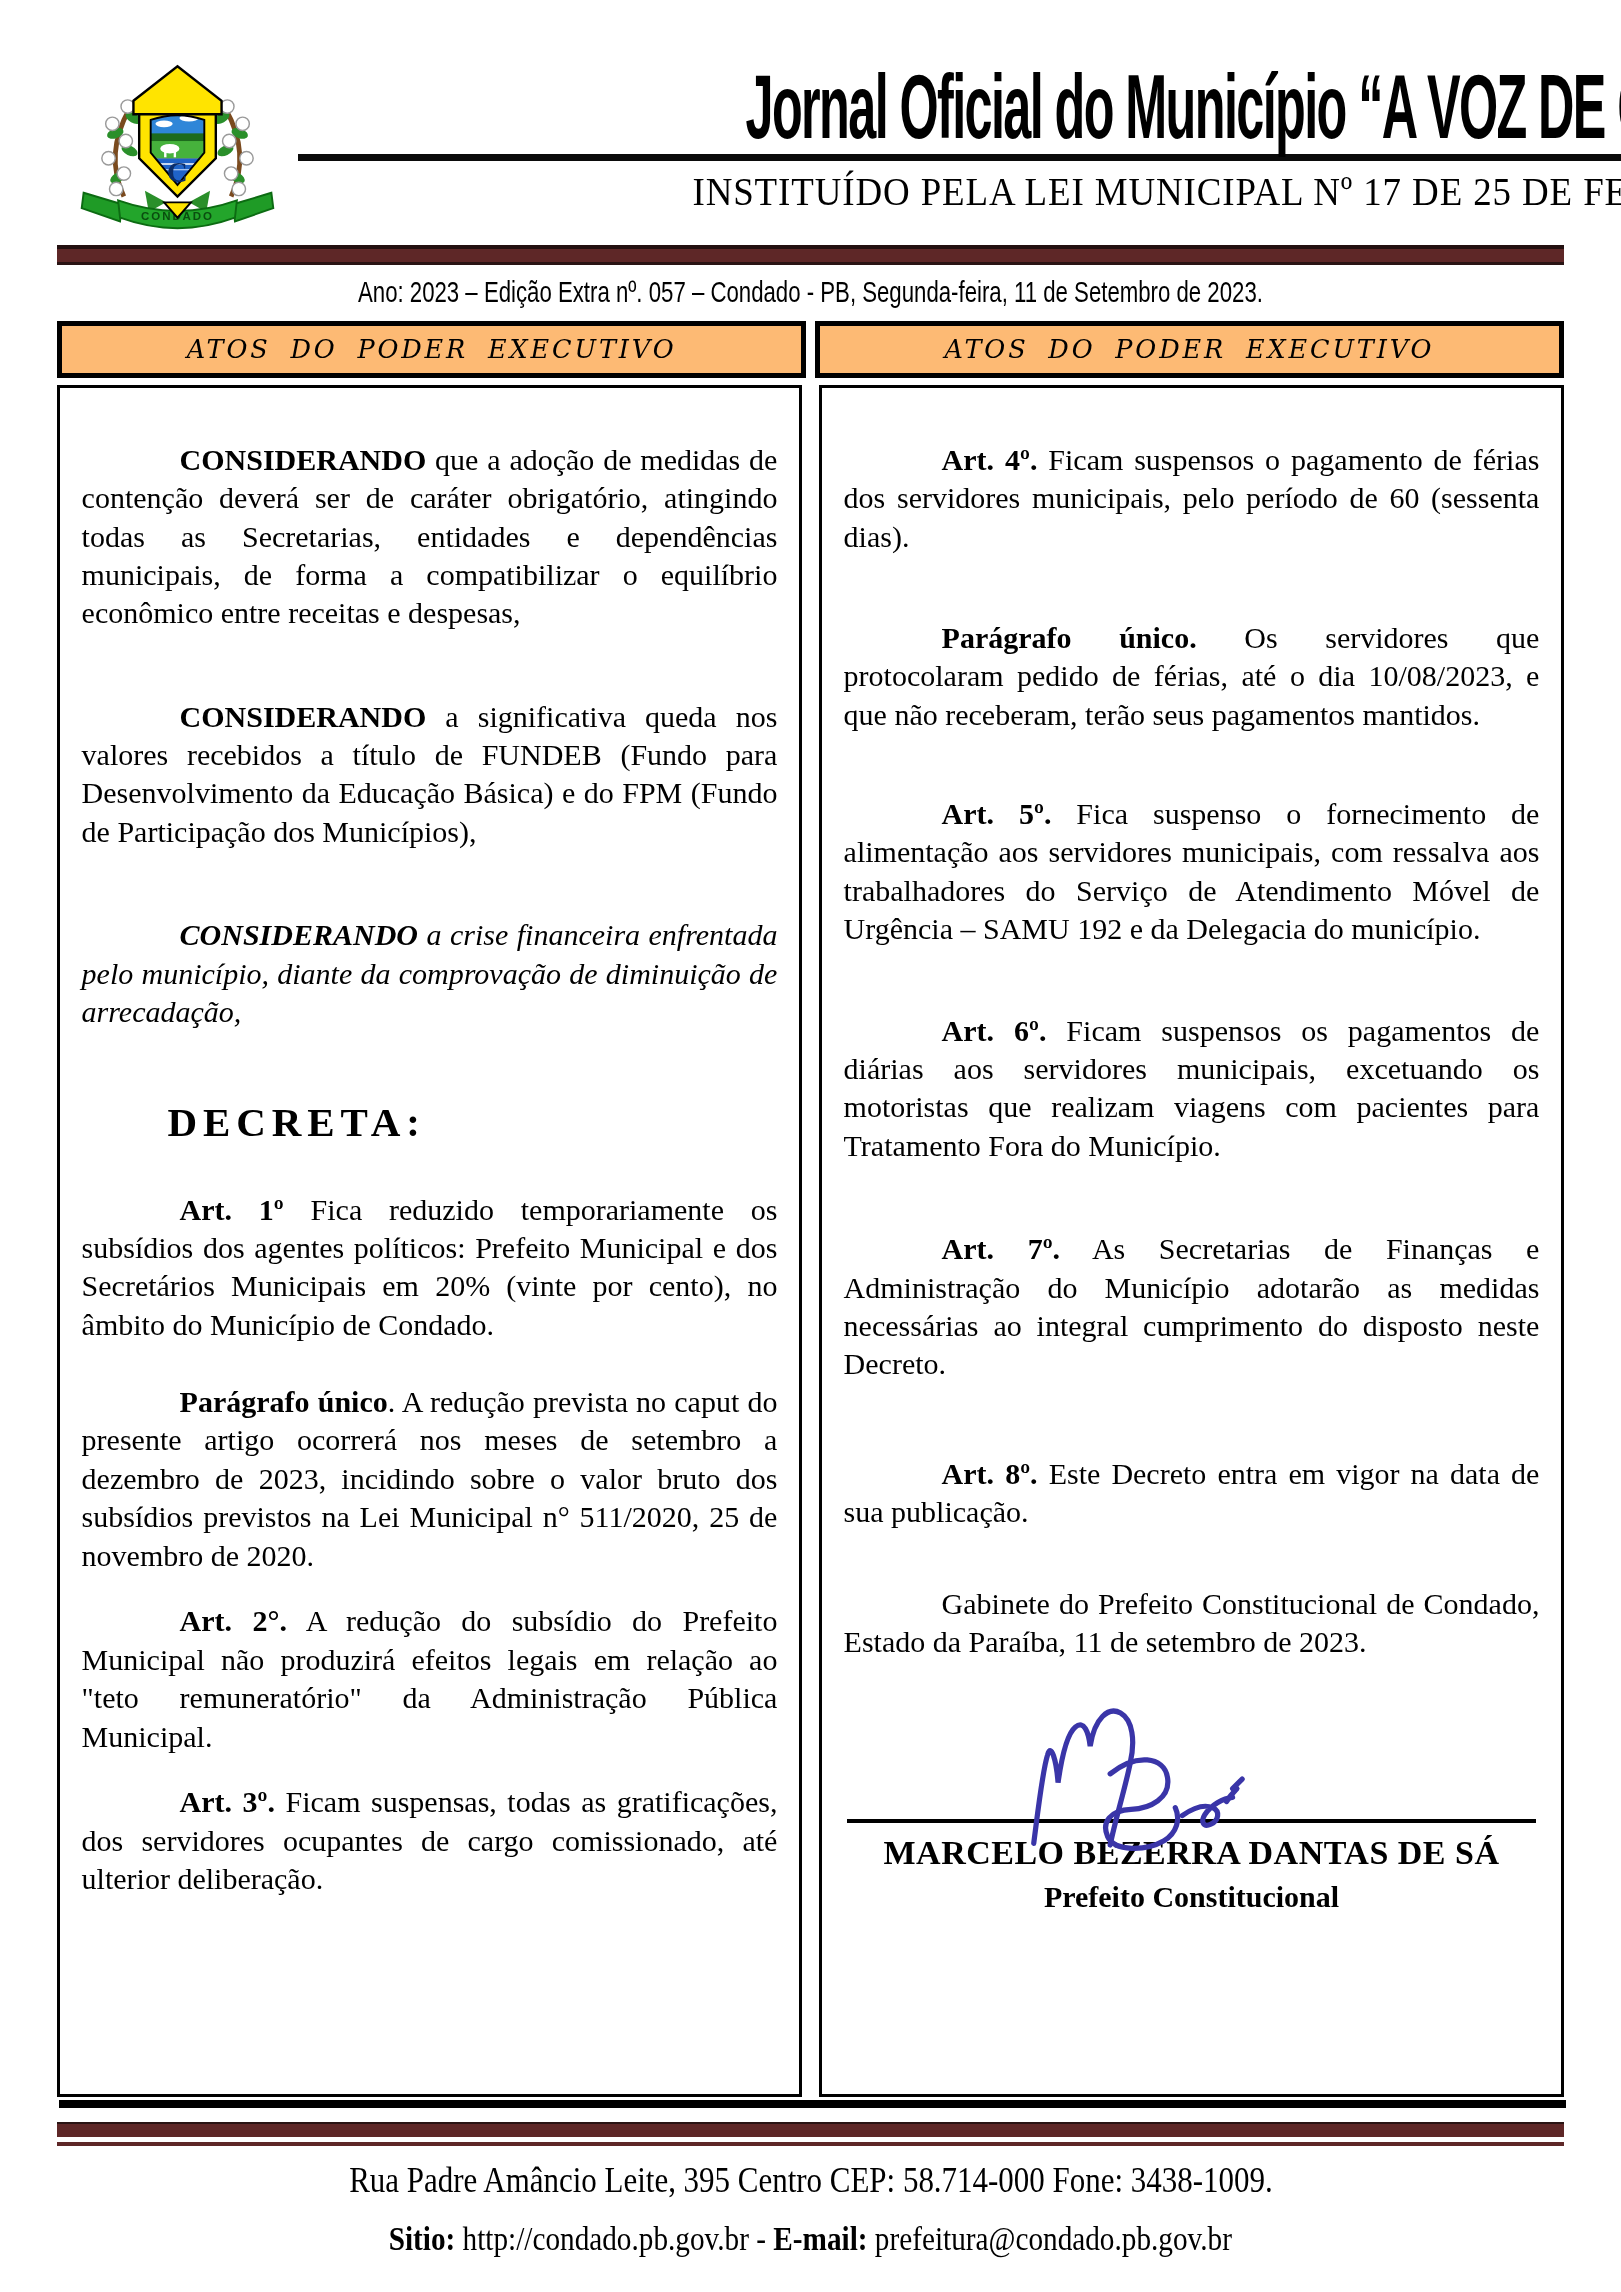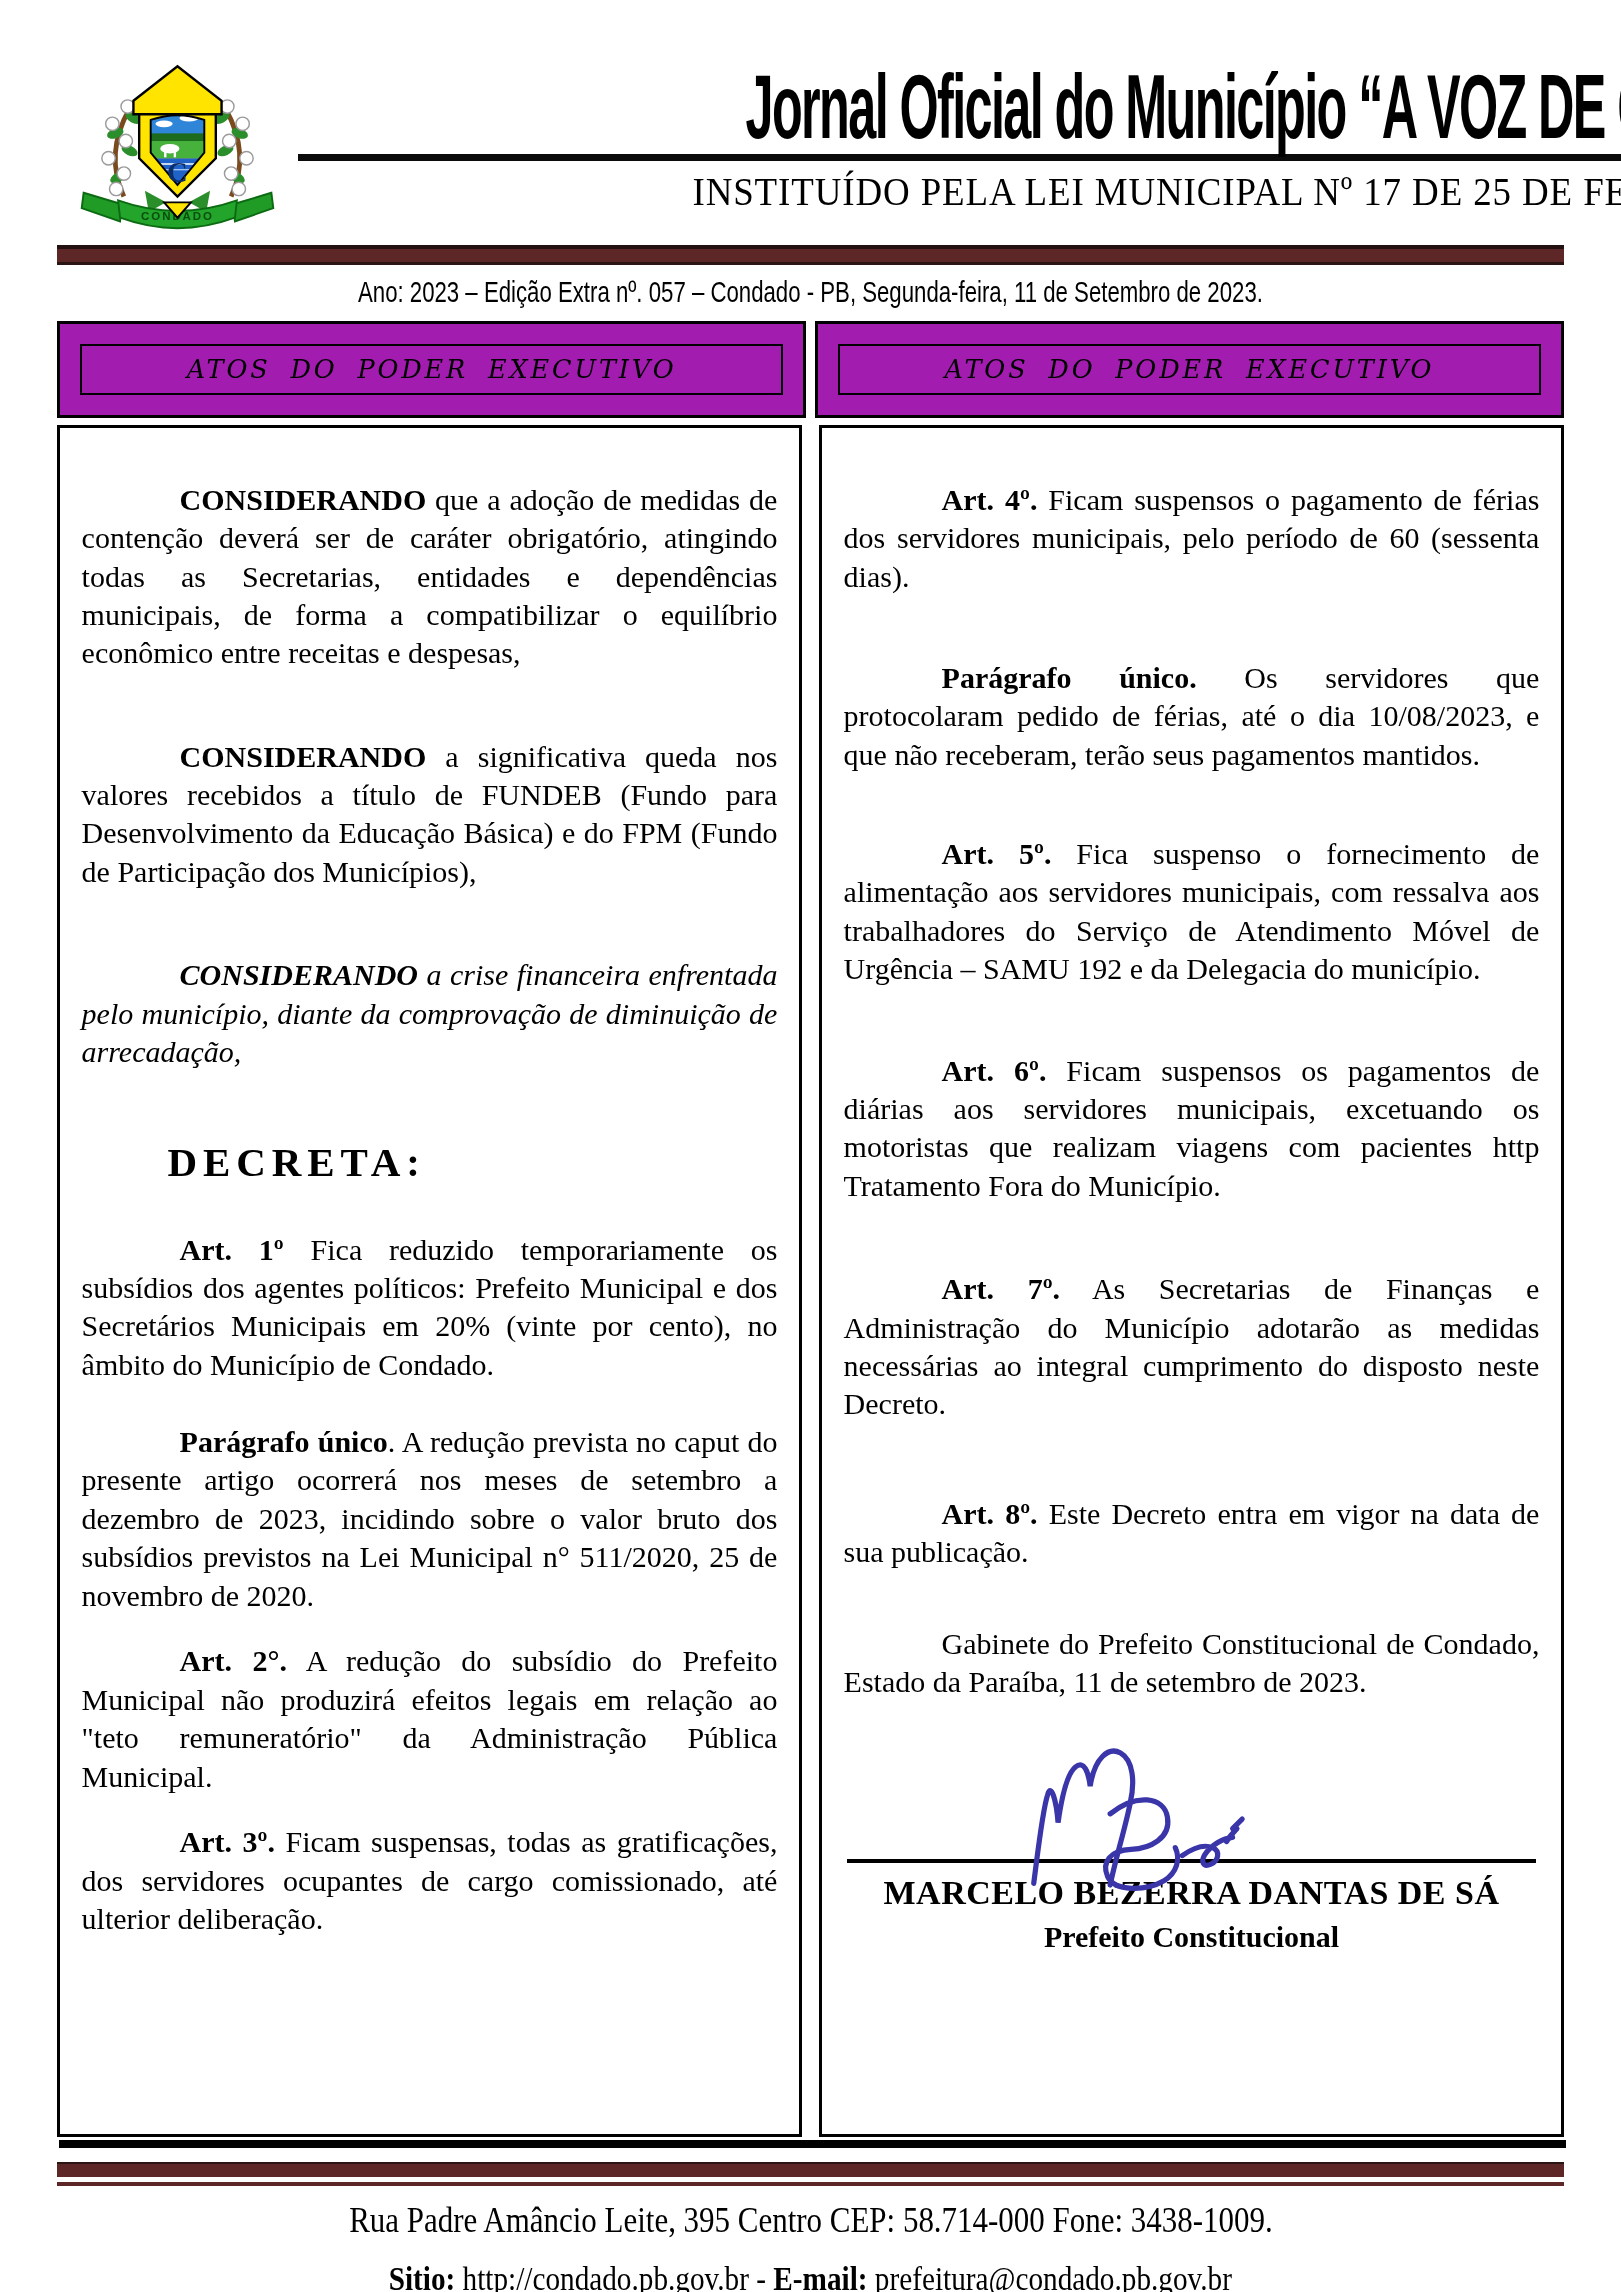--- a/index.html
+++ b/index.html
@@ -23,21 +23,21 @@
   .rule-top .dark{height:3.9px;background:#231010;}
   .rule-top .maroon{height:13.7px;}
   .rule-top .dark2{height:2.9px;background:#2a1414;}
   .edition{
     text-align:center;font-family:"Liberation Sans",sans-serif;font-size:30px;
     margin:2px 0 11.8px;
   }
   .edition .cx{transform:scaleX(.74);transform-origin:center;}
   
   .section-row{display:flex;gap:8.8px;margin:0 57px;}
-  .section-box{flex:1;border:3.9px solid #000;padding:20px;background:#a21caf;}
+  .section-box{flex:1;border:3.9px solid #000;padding:0;background:#fdba74;}
   .section-inner{
     border:2px solid #000;height:47px;display:flex;align-items:center;justify-content:center;
     font-family:"DejaVu Serif",serif;font-style:italic;font-size:25.5px;
     letter-spacing:2.9px;word-spacing:8.8px;
   }
   
   .body-row{display:flex;gap:17px;margin:6.9px 57px 0;height:1712px;}
   .col{flex:1;border:3.9px solid #000;padding:53px 21.6px 0;overflow:hidden;background:#fff;}
   .col p{
     margin:0;font-size:30px;line-height:1.28;text-align:justify;text-indent:98px;
@@ -186,21 +186,21 @@
       <p class="mb4"><span class="lead">Art. 1º</span><span> Fica reduzido temporariamente os subsídios dos agentes políticos: Prefeito Municipal e dos Secretários Municipais em 20% (vinte por cento), no âmbito do Município de Condado.</span></p>
       <p class="mb5"><span class="lead">Parágrafo único</span><span>. A redução prevista no caput do presente artigo ocorrerá nos meses de setembro a dezembro de 2023, incidindo sobre o valor bruto dos subsídios previstos na Lei Municipal n° 511/2020, 25 de novembro de 2020.</span></p>
       <p class="mb6"><span class="lead">Art. 2°.</span><span> A redução do subsídio do Prefeito Municipal não produzirá efeitos legais em relação ao "teto remuneratório" da Administração Pública Municipal.</span></p>
       <p><span class="lead">Art. 3º.</span><span> Ficam suspensas, todas as gratificações, dos servidores ocupantes de cargo comissionado, até ulterior deliberação.</span></p>
     </div>
 
     <div class="col">
       <p class="rmb1"><span class="lead">Art. 4º.</span><span> Ficam suspensos o pagamento de férias dos servidores municipais, pelo período de 60 (sessenta dias).</span></p>
       <p class="rmb2"><span class="lead">Parágrafo único.</span><span> Os servidores que protocolaram pedido de férias, até o dia 10/08/2023, e que não receberam, terão seus pagamentos mantidos.</span></p>
       <p class="rmb3"><span class="lead">Art. 5º.</span><span> Fica suspenso o fornecimento de alimentação aos servidores municipais, com ressalva aos trabalhadores do Serviço de Atendimento Móvel de Urgência – SAMU 192 e da Delegacia do município.</span></p>
-      <p class="rmb4"><span class="lead">Art. 6º.</span><span> Ficam suspensos os pagamentos de diárias aos servidores municipais, excetuando os motoristas que realizam viagens com pacientes http Tratamento Fora do Município.</span></p>
+      <p class="rmb4"><span class="lead">Art. 6º.</span><span> Ficam suspensos os pagamentos de diárias aos servidores municipais, excetuando os motoristas que realizam viagens com pacientes para Tratamento Fora do Município.</span></p>
       <p class="rmb5"><span class="lead">Art. 7º.</span><span> As Secretarias de Finanças e Administração do Município adotarão as medidas necessárias ao integral cumprimento do disposto neste Decreto.</span></p>
       <p class="rmb6"><span class="lead">Art. 8º.</span><span> Este Decreto entra em vigor na data de sua publicação.</span></p>
       <p>Gabinete do Prefeito Constitucional de Condado, Estado da Paraíba, 11 de setembro de 2023.</p>
 
       <div class="signature">
         <svg class="sig-scribble" width="323" height="165" viewBox="0 0 330 190">
           <g fill="none" stroke="#3a35a8" stroke-width="6" stroke-linecap="round">
             <path d="M34,180 C38,150 44,96 50,78 C54,64 60,84 62,110 C66,82 72,54 82,46 C92,38 97,52 99,68 C104,36 120,22 134,30 C148,38 151,62 145,88 C139,118 128,152 122,182"></path>
             <path d="M122,100 C152,76 184,80 188,104 C192,128 168,140 146,141 C122,142 112,156 119,172 C127,190 163,189 184,177 C199,168 203,152 197,139"></path>
             <path d="M205,148 C218,139 231,135 240,139 C249,143 247,154 238,158 C229,162 226,155 231,147 C238,136 252,128 263,127"></path>

